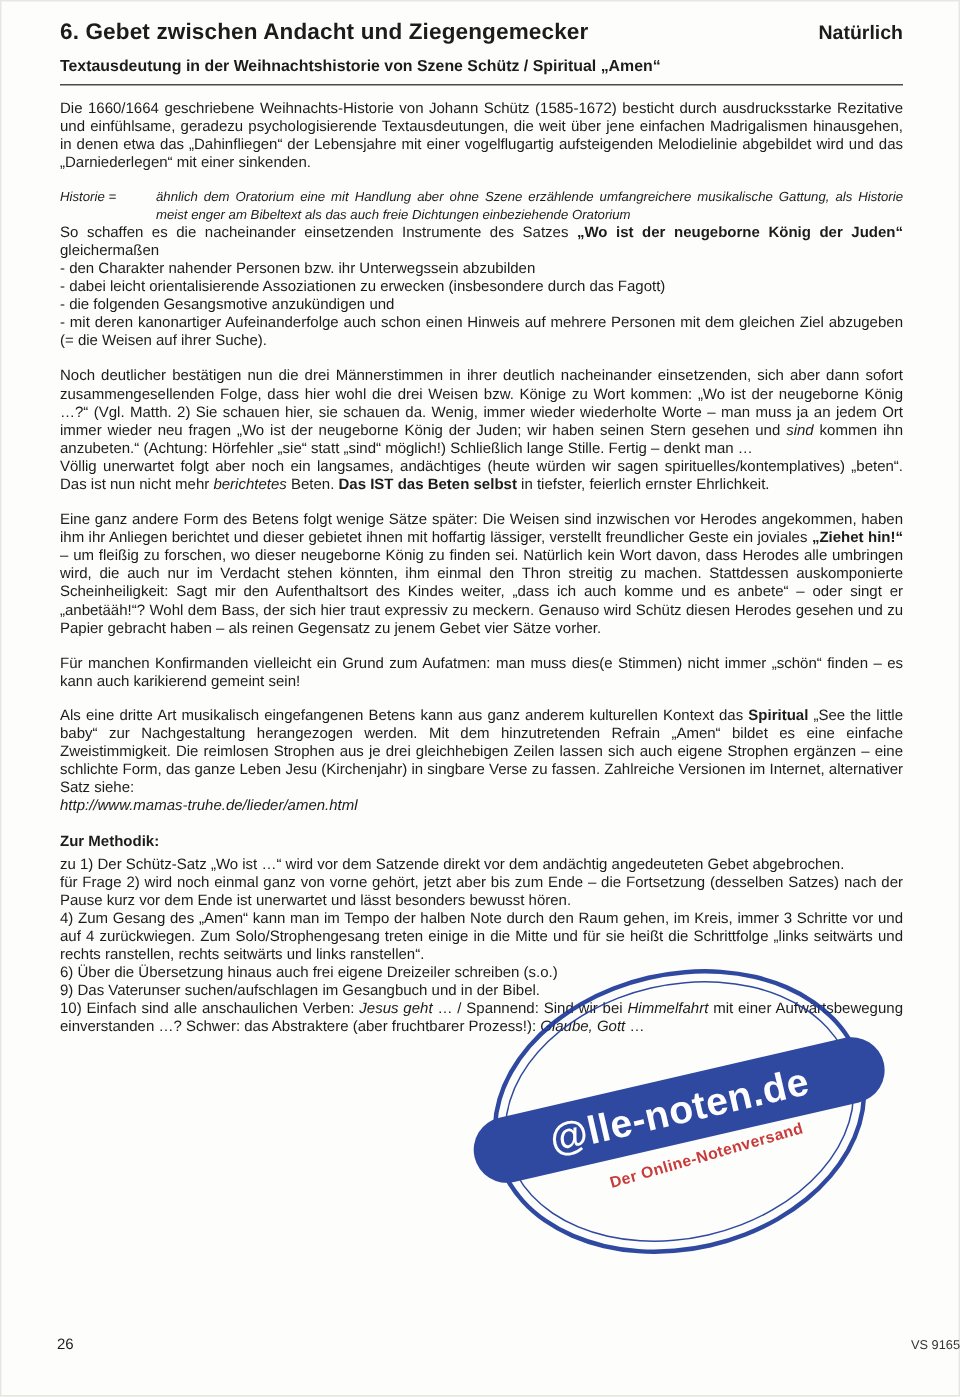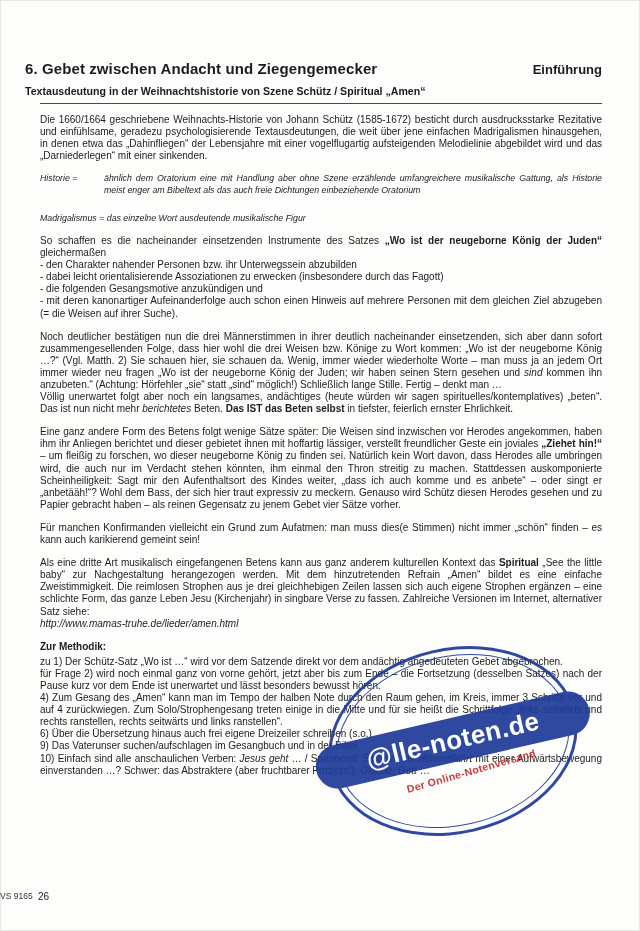--- a/index.html
+++ b/index.html
@@ -3,37 +3,37 @@
 <meta charset="utf-8">
 <style>
   html,body { margin:0; padding:0; background:#e9e9e6; }
   .page {
     position:relative; width:640px; height:931px; margin:0 auto;
     background:#fdfdfb; color:#1c1c1c; overflow:hidden;
     font-family:"Liberation Sans", sans-serif;
     box-shadow: inset 0 0 0 1px rgba(0,0,0,0.09);
   }
   
-  .header { padding:13px 38px 0 25px;margin-top:47px; }
+  .header { padding:13px 38px 0 40px; }
   .title-row { display:flex; justify-content:space-between; align-items:baseline; }
   .doc-title { font-size:15px; font-weight:bold; margin:0; letter-spacing:0.1px; }
   .right-label { font-size:13px; font-weight:bold; }
   .subtitle { font-size:10.6px; font-weight:bold; margin-top:8px; }
   .rule { border:none; border-top:1.5px solid #4a4a4a; margin:6px 38px 0 40px; }
 
   
   .content {
     padding:10px 38px 0 40px;
     font-size:10px; line-height:12.1px; text-align:justify;
   }
   .block { margin:0 0 11px 0; }
   .b { font-weight:bold; }
   .i { font-style:italic; }
   .def { font-size:8.8px; font-style:italic; line-height:11.2px; }
-  .tight { margin-bottom:17px; }
+  .tight { margin-bottom:1px; }
   .hang { padding-left:64px; text-indent:-64px; }
   .hang-label { display:inline-block; width:64px; text-indent:0; }
   .methodik { margin-top:6px; margin-bottom:3px; }
   .items { margin-bottom:0; }
 
   
   .stamp {
     position:absolute; left:327px; top:648px; width:252px; height:186px;
     transform:rotate(-13deg); opacity:0.92; pointer-events:none;
   }
@@ -49,40 +49,39 @@
   .stamp-sub {
     position:absolute; top:120px; left:14px; right:-8px;
     color:var(--red,#cc2222); font-size:10.5px; font-weight:bold;
     text-align:center; transform:rotate(-3deg); letter-spacing:0.3px;
     white-space:nowrap;
   }
 
   
   .footer { position:absolute; left:0; right:0; bottom:29px; height:14px; }
   .page-number { position:absolute; left:38px; bottom:0; font-size:10px; }
-  .doc-code { position:absolute; left:0; right:0; bottom:1px; text-align:left; font-size:8.5px; color:#333; }
+  .doc-code { position:absolute; left:0; right:0; bottom:1px; text-align:right; font-size:8.5px; color:#333;padding-left:42px; }
 </style>
 </head>
 <body>
 
 <div class="page">
 
   <div class="header">
     <div class="title-row">
       <h1 class="doc-title">6. Gebet zwischen Andacht und Ziegengemecker</h1>
-      <span class="right-label">Einführung</span>
+      <span class="right-label">Natürlich</span>
     </div>
     <div class="subtitle">Textausdeutung in der Weihnachtshistorie von Szene Schütz / Spiritual „Amen“</div>
   </div>
   <hr class="rule">
 
   <div class="content">
       <div class="block"><span>Die 1660/1664 geschriebene Weihnachts-Historie von Johann Schütz (1585-1672) besticht durch ausdrucksstarke Rezitative und einfühlsame, geradezu psychologisierende Textausdeutungen, die weit über jene einfachen Madrigalismen hinausgehen, in denen etwa das „Dahinfliegen“ der Lebensjahre mit einer vogelflugartig aufsteigenden Melodielinie abgebildet wird und das „Darniederlegen“ mit einer sinkenden.</span></div>
       <div class="block def hang tight"><span class="hang-label">Historie =</span><span>ähnlich dem Oratorium eine mit Handlung aber ohne Szene erzählende umfangreichere musikalische Gattung, als Historie meist enger am Bibeltext als das auch freie Dichtungen einbeziehende Oratorium</span></div>
-      <div class="block def"><span>Madrigalismus = das einzelne Wort ausdeutende musikalische Figur</span></div>
       <div class="block"><span>So schaffen es die nacheinander einsetzenden Instrumente des Satzes </span><span class="b">„Wo ist der neugeborne König der Juden“</span><span> gleichermaßen<br>- den Charakter nahender Personen bzw. ihr Unterwegssein abzubilden<br>- dabei leicht orientalisierende Assoziationen zu erwecken (insbesondere durch das Fagott)<br>- die folgenden Gesangsmotive anzukündigen und<br>- mit deren kanonartiger Aufeinanderfolge auch schon einen Hinweis auf mehrere Personen mit dem gleichen Ziel abzugeben (= die Weisen auf ihrer Suche).</span></div>
       <div class="block"><span>Noch deutlicher bestätigen nun die drei Männerstimmen in ihrer deutlich nacheinander einsetzenden, sich aber dann sofort zusammengesellenden Folge, dass hier wohl die drei Weisen bzw. Könige zu Wort kommen: „Wo ist der neugeborne König …?“ (Vgl. Matth. 2) Sie schauen hier, sie schauen da. Wenig, immer wieder wiederholte Worte – man muss ja an jedem Ort immer wieder neu fragen „Wo ist der neugeborne König der Juden; wir haben seinen Stern gesehen und </span><span class="i">sind</span><span> kommen ihn anzubeten.“ (Achtung: Hörfehler „sie“ statt „sind“ möglich!) Schließlich lange Stille. Fertig – denkt man …<br>Völlig unerwartet folgt aber noch ein langsames, andächtiges (heute würden wir sagen spirituelles/kontemplatives) „beten“. Das ist nun nicht mehr </span><span class="i">berichtetes</span><span> Beten. </span><span class="b">Das IST das Beten selbst</span><span> in tiefster, feierlich ernster Ehrlichkeit.</span></div>
       <div class="block"><span>Eine ganz andere Form des Betens folgt wenige Sätze später: Die Weisen sind inzwischen vor Herodes angekommen, haben ihm ihr Anliegen berichtet und dieser gebietet ihnen mit hoffartig lässiger, verstellt freundlicher Geste ein joviales </span><span class="b">„Ziehet hin!“</span><span> – um fleißig zu forschen, wo dieser neugeborne König zu finden sei. Natürlich kein Wort davon, dass Herodes alle umbringen wird, die auch nur im Verdacht stehen könnten, ihm einmal den Thron streitig zu machen. Stattdessen auskomponierte Scheinheiligkeit: Sagt mir den Aufenthaltsort des Kindes weiter, „dass ich auch komme und es anbete“ – oder singt er „anbetääh!“? Wohl dem Bass, der sich hier traut expressiv zu meckern. Genauso wird Schütz diesen Herodes gesehen und zu Papier gebracht haben – als reinen Gegensatz zu jenem Gebet vier Sätze vorher.</span></div>
       <div class="block"><span>Für manchen Konfirmanden vielleicht ein Grund zum Aufatmen: man muss dies(e Stimmen) nicht immer „schön“ finden – es kann auch karikierend gemeint sein!</span></div>
       <div class="block"><span>Als eine dritte Art musikalisch eingefangenen Betens kann aus ganz anderem kulturellen Kontext das </span><span class="b">Spiritual</span><span> „See the little baby“ zur Nachgestaltung herangezogen werden. Mit dem hinzutretenden Refrain „Amen“ bildet es eine einfache Zweistimmigkeit. Die reimlosen Strophen aus je drei gleichhebigen Zeilen lassen sich auch eigene Strophen ergänzen – eine schlichte Form, das ganze Leben Jesu (Kirchenjahr) in singbare Verse zu fassen. Zahlreiche Versionen im Internet, alternativer Satz siehe:<br></span><span class="i">http://www.mamas-truhe.de/lieder/amen.html</span></div>
       <div class="block methodik"><span class="b">Zur Methodik:</span></div>
       <div class="block items"><span>zu 1) Der Schütz-Satz „Wo ist …“ wird vor dem Satzende direkt vor dem andächtig angedeuteten Gebet abgebrochen.<br>für Frage 2) wird noch einmal ganz von vorne gehört, jetzt aber bis zum Ende – die Fortsetzung (desselben Satzes) nach der Pause kurz vor dem Ende ist unerwartet und lässt besonders bewusst hören.<br>4) Zum Gesang des „Amen“ kann man im Tempo der halben Note durch den Raum gehen, im Kreis, immer 3 Schritte vor und auf 4 zurückwiegen. Zum Solo/Strophengesang treten einige in die Mitte und für sie heißt die Schrittfolge „links seitwärts und rechts ranstellen, rechts seitwärts und links ranstellen“.<br>6) Über die Übersetzung hinaus auch frei eigene Dreizeiler schreiben (s.o.)<br>9) Das Vaterunser suchen/aufschlagen im Gesangbuch und in der Bibel.<br>10) Einfach sind alle anschaulichen Verben: </span><span class="i">Jesus geht</span><span> … / Spannend: Sind wir bei </span><span class="i">Himmelfahrt</span><span> mit einer Aufwärtsbewegung einverstanden …? Schwer: das Abstraktere (aber fruchtbarer Prozess!): </span><span class="i">Glaube, Gott</span><span> …</span></div>
     </div>
 
   <div class="stamp" style="--blue: #1e3a99; --red: #c52a2a;">

